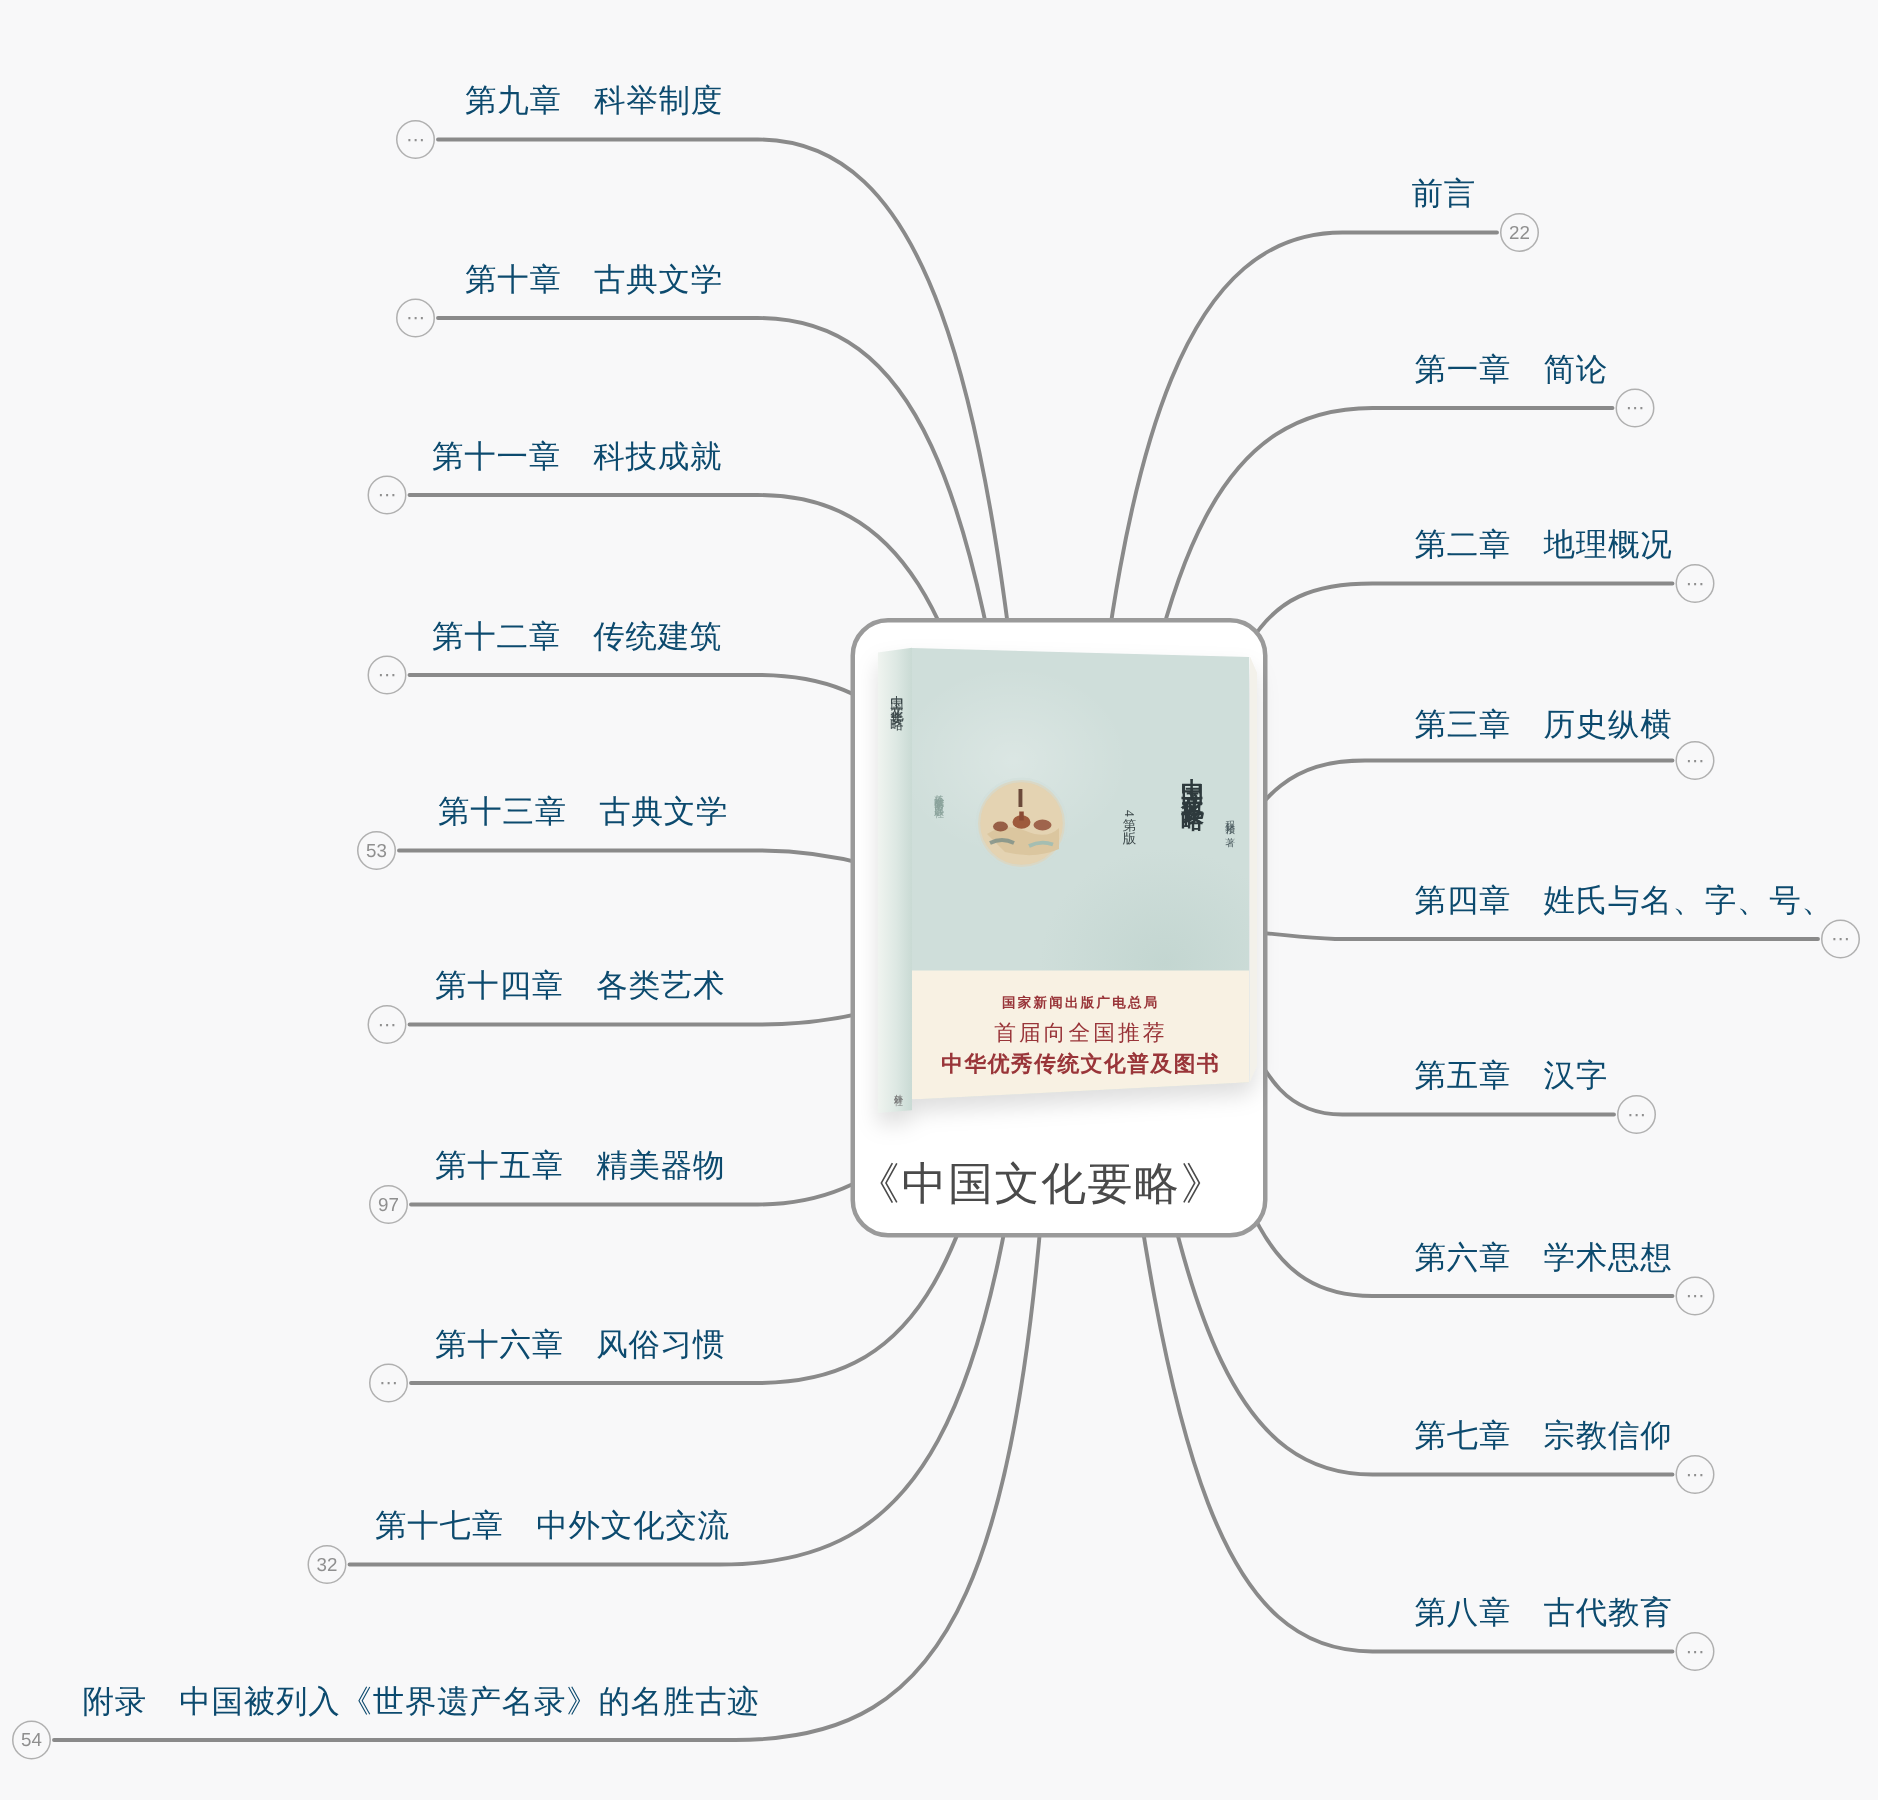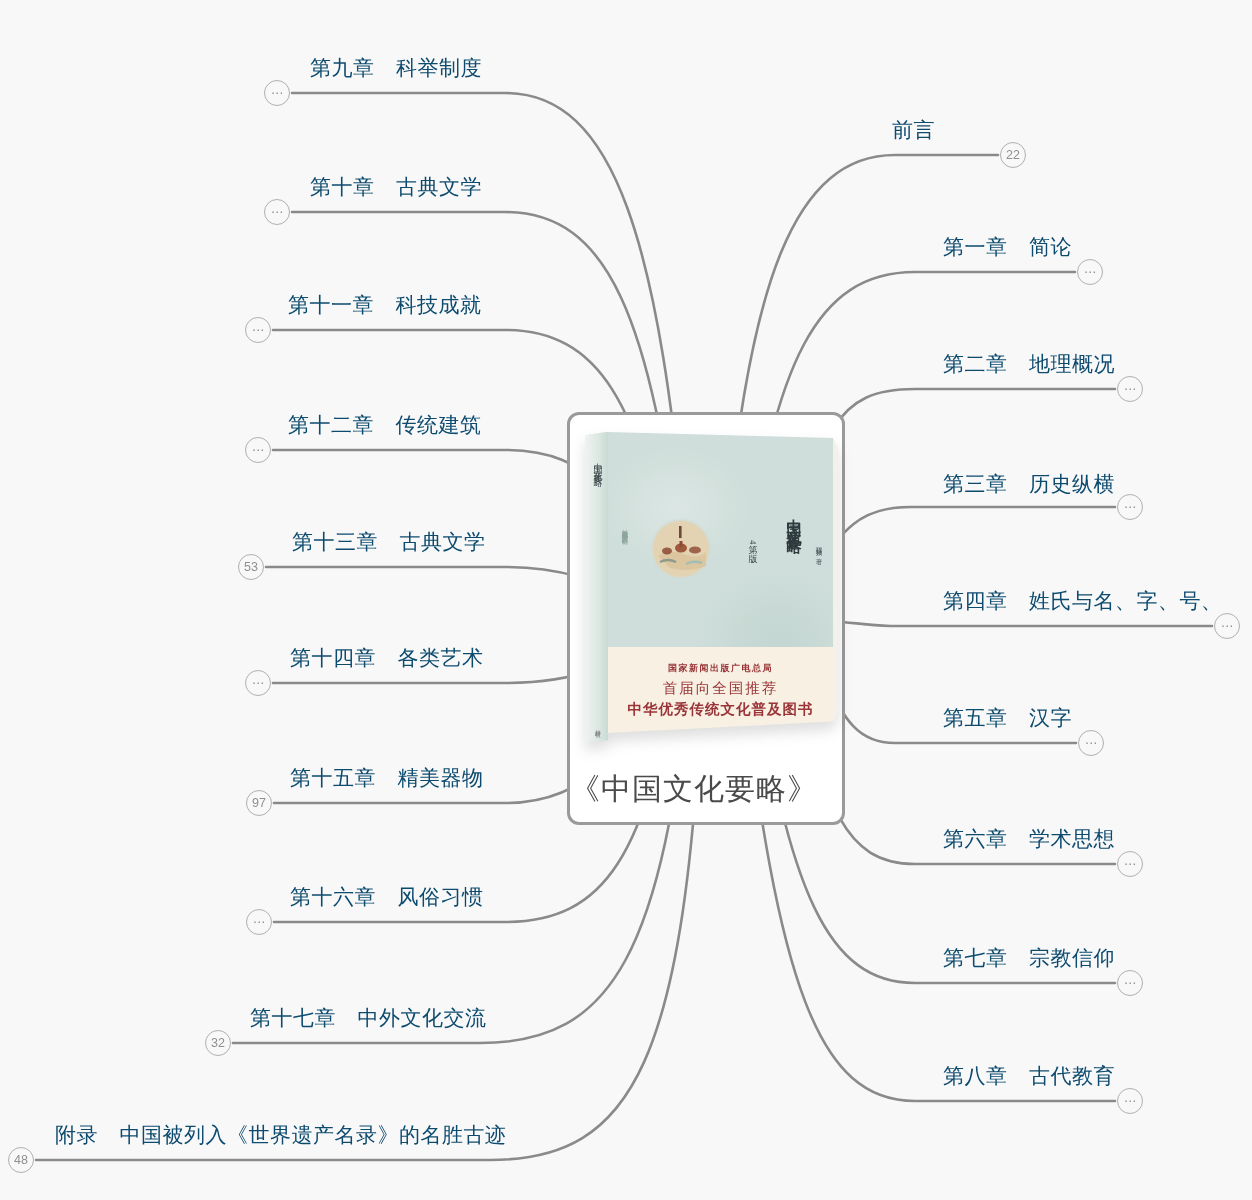--- a/index.html
+++ b/index.html
@@ -19,21 +19,21 @@
   .badge{
     position:absolute;z-index:2;width:26px;height:26px;box-sizing:border-box;
     border:1.6px solid #b0b0b0;border-radius:50%;background:#f8f8f9;
     display:flex;align-items:center;justify-content:center;
     font-size:12.5px;color:#8f8f8f;line-height:1;
   }
 
   
   .card{
     position:absolute;left:567px;top:412px;width:278px;height:413px;z-index:3;
-    background:#ffffff;border:3px solid #9a9a9a;border-radius:12px;
+    background:#ffffff;border:3px solid #9a9a9a;border-radius:25px;
     box-sizing:border-box;
   }
   .card-caption{
     position:absolute;left:0;right:0;bottom:12px;
     font-size:30px;color:#4a4a4a;letter-spacing:1px;
   }
   .book{
     position:absolute;left:15px;top:15px;width:253px;height:315px;
     filter:drop-shadow(0 8px 7px rgba(0,0,0,0.13));
   }
@@ -122,40 +122,40 @@
 <div class="node" style="left:310px;top:174px">第十章　古典文学</div>
 <div class="node" style="left:288px;top:292px">第十一章　科技成就</div>
 <div class="node" style="left:288px;top:412px">第十二章　传统建筑</div>
 <div class="node" style="left:292px;top:529px">第十三章　古典文学</div>
 <div class="node" style="left:290px;top:645px">第十四章　各类艺术</div>
 <div class="node" style="left:290px;top:765px">第十五章　精美器物</div>
 <div class="node" style="left:290px;top:884px">第十六章　风俗习惯</div>
 <div class="node" style="left:250px;top:1005px">第十七章　中外文化交流</div>
 <div class="node" style="left:55px;top:1122px">附录　中国被列入《世界遗产名录》的名胜古迹</div>
 
-<div class="node" style="left:892px;top:117px">前言</div>
+<div class="node" style="left:941px;top:117px">前言</div>
 <div class="node" style="left:943px;top:234px">第一章　简论</div>
 <div class="node" style="left:943px;top:351px">第二章　地理概况</div>
 <div class="node" style="left:943px;top:471px">第三章　历史纵横</div>
 <div class="node" style="left:943px;top:588px">第四章　姓氏与名、字、号、</div>
 <div class="node" style="left:943px;top:705px">第五章　汉字</div>
 <div class="node" style="left:943px;top:826px">第六章　学术思想</div>
 <div class="node" style="left:943px;top:945px">第七章　宗教信仰</div>
 <div class="node" style="left:943px;top:1063px">第八章　古代教育</div>
 
 <div class="badge" style="left:264px;top:80px">⋯</div>
 <div class="badge" style="left:264px;top:199px">⋯</div>
 <div class="badge" style="left:245px;top:317px">⋯</div>
 <div class="badge" style="left:245px;top:437px">⋯</div>
 <div class="badge" style="left:238px;top:554px">53</div>
 <div class="badge" style="left:245px;top:670px">⋯</div>
 <div class="badge" style="left:246px;top:790px">97</div>
 <div class="badge" style="left:246px;top:909px">⋯</div>
 <div class="badge" style="left:205px;top:1030px">32</div>
-<div class="badge" style="left:8px;top:1147px">48</div>
+<div class="badge" style="left:8px;top:1147px">54</div>
 <div class="badge" style="left:1000px;top:142px">22</div>
 <div class="badge" style="left:1077px;top:259px">⋯</div>
 <div class="badge" style="left:1117px;top:376px">⋯</div>
 <div class="badge" style="left:1117px;top:494px">⋯</div>
 <div class="badge" style="left:1214px;top:613px">⋯</div>
 <div class="badge" style="left:1078px;top:730px">⋯</div>
 <div class="badge" style="left:1117px;top:851px">⋯</div>
 <div class="badge" style="left:1117px;top:970px">⋯</div>
 <div class="badge" style="left:1117px;top:1088px">⋯</div>
 

